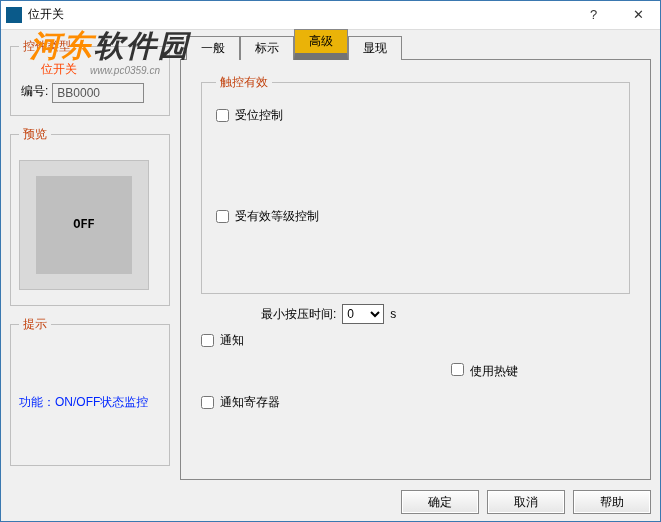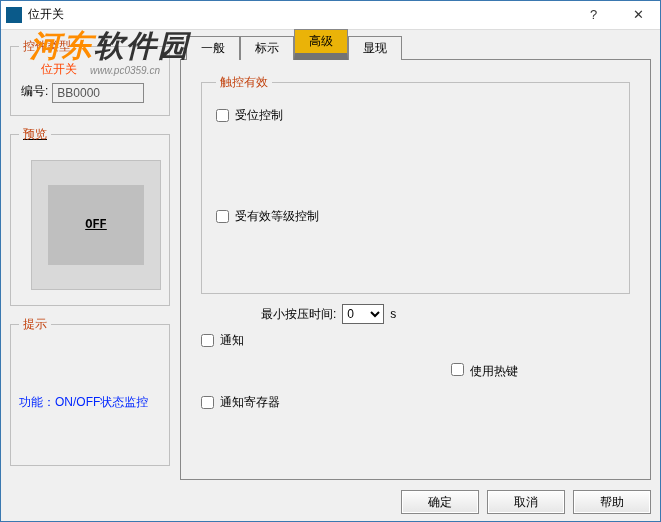--- a/index.html
+++ b/index.html
@@ -101,29 +101,29 @@
 .numrow input {
   width: 92px;
   height: 20px;
   border: 1px solid #888;
   background: #f0f0f0;
   padding: 0 4px;
   font-size: 12px;
   color: #555;
 }
 
-.preview-box { height: 180px; display:flex; align-items:center; justify-content:flex-end;text-decoration:underline; }
+.preview-box { height: 180px; display:flex; align-items:center; justify-content:flex-start; }
 .preview-outer {
   width: 130px; height: 130px;
   background: #d9d9d9;
   border: 1px solid #c0c0c0;
   display:flex; align-items:center; justify-content:center;
 }
 .preview-inner {
-  width: 96px; height: 80px;
+  width: 96px; height: 98px;
   background: #bfbfbf;
   display:flex; align-items:center; justify-content:center;
   font-family: "Courier New", monospace;
   font-size: 12px;
   font-weight: bold;
   color: #000;
 }
 
 .hint-box { height: 150px; }
 .hint-text {

